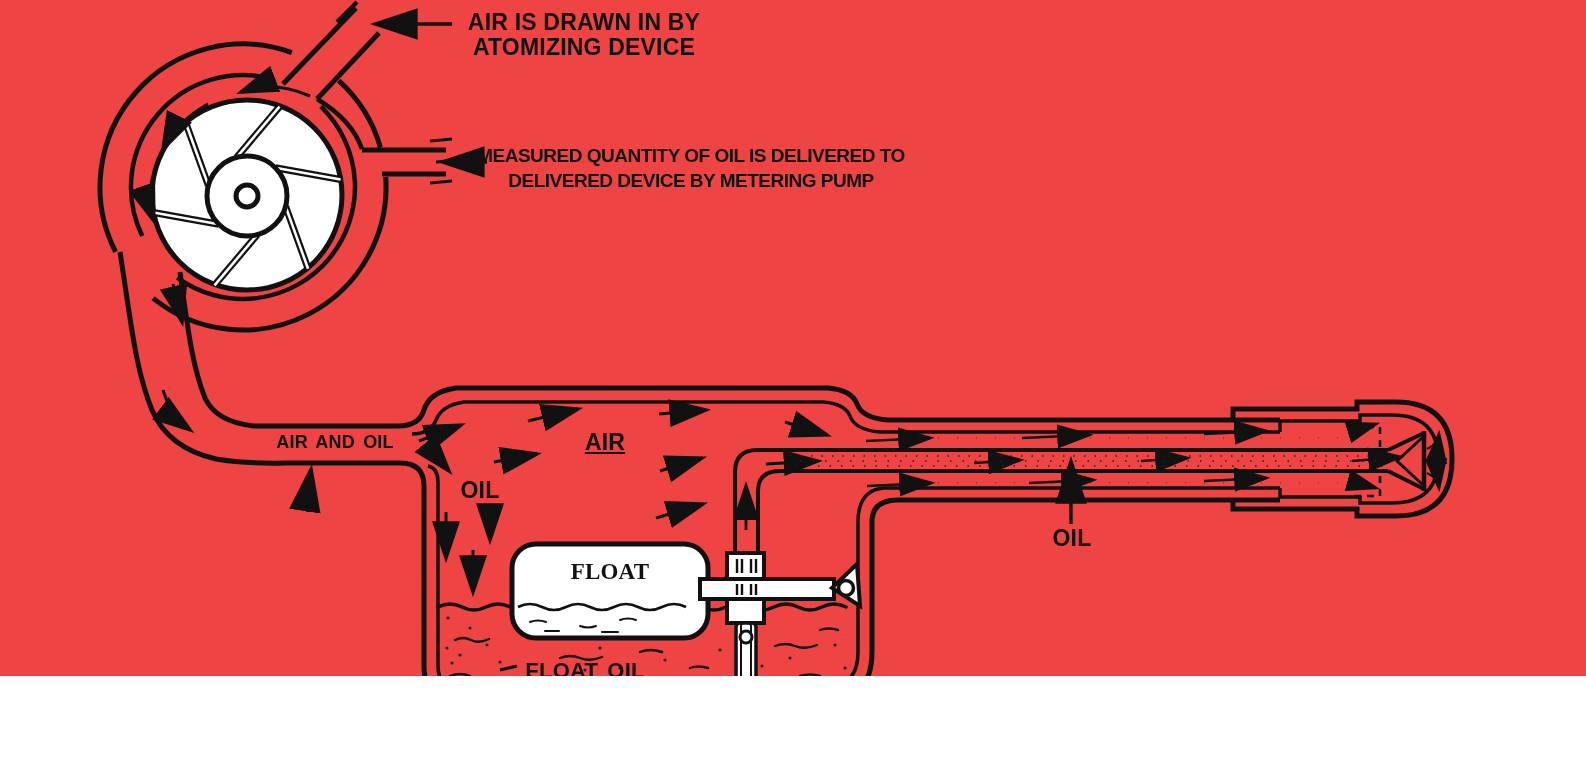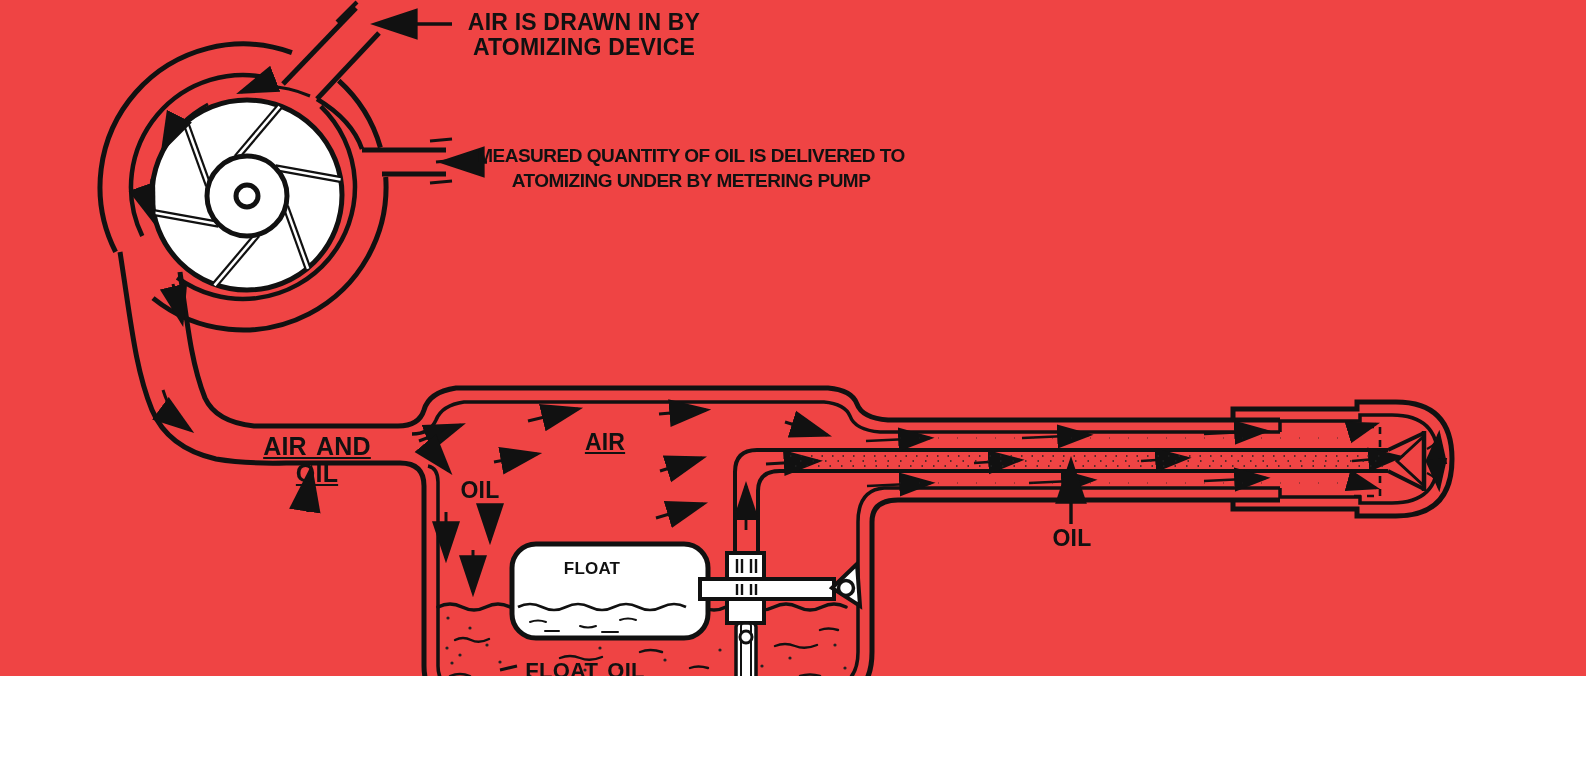--- a/index.html
+++ b/index.html
@@ -258,29 +258,29 @@
     <path d="M308,512 Q308,490 311,470" marker-end="url(#ah)"></path>
     <path d="M1071,524 L1071,462" marker-end="url(#ah)"></path>
     <line x1="500" y1="670" x2="517" y2="666" stroke-width="3"></line>
   </g>
 </svg>
 
 <div class="lbl" style="left:458px;top:10px;width:252px;font-size:23px;">AIR IS DRAWN IN BY
 ATOMIZING DEVICE</div>
 
 <div class="lbl small" style="left:473px;top:143px;width:436px;font-size:19px;letter-spacing:-0.5px;line-height:1.32;">MEASURED QUANTITY OF OIL IS DELIVERED TO
-ATOMIZING UNDER BY METERING PUMP</div>
-
-<div class="lbl" style="left:238px;top:433px;width:158px;font-size:25px;word-spacing:3px;text-decoration:underline;">AIR AND OIL</div>
+DELIVERED DEVICE BY METERING PUMP</div>
+
+<div class="lbl" style="left:256px;top:433px;width:158px;font-size:18px;word-spacing:3px;">AIR AND OIL</div>
 
 
 <div class="lbl" style="left:456px;top:478px;width:48px;font-size:23px;">OIL</div>
 
 <div class="lbl" style="left:582px;top:430px;width:46px;font-size:23px;text-decoration:underline;">AIR</div>
 
-<div class="lbl" style="left:527px;top:560px;width:130px;font-size:17px;">FLOAT</div>
+<div class="lbl" style="left:545px;top:560px;width:130px;font-size:23px;font-family:Liberation Serif, serif;">FLOAT</div>
 
 <div class="lbl" style="left:518px;top:659px;width:134px;font-size:22px;word-spacing:3px;">FLOAT OIL</div>
 
 <div class="lbl" style="left:1050px;top:526px;width:44px;font-size:23px;">OIL</div>
 
 
 </div>
 
 </body></html>

